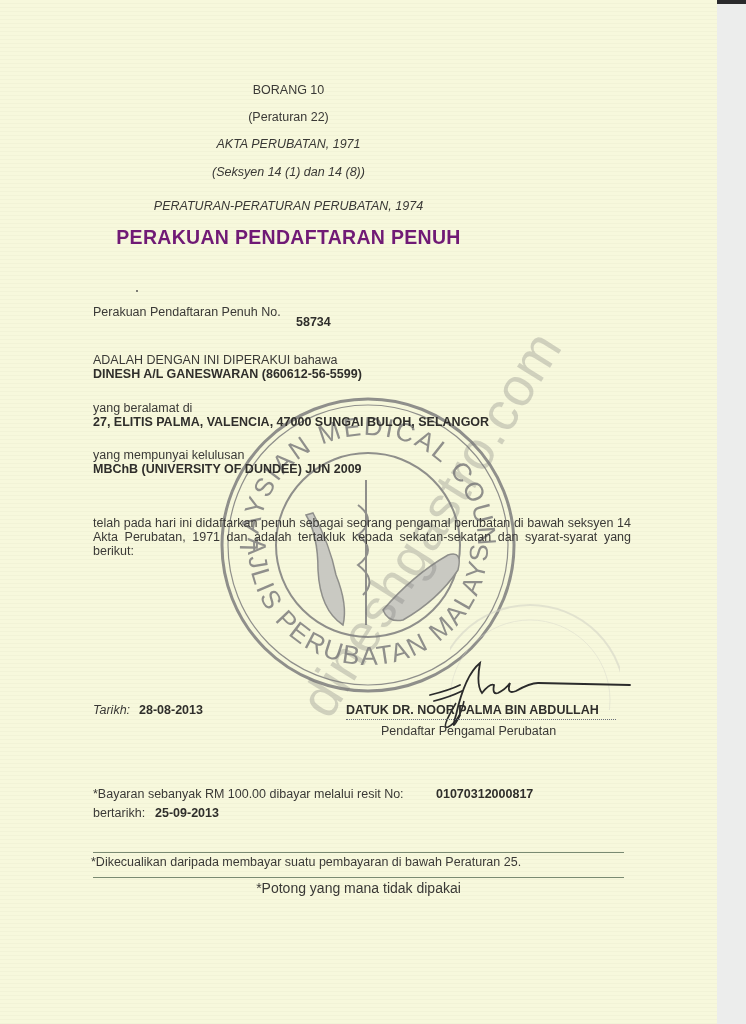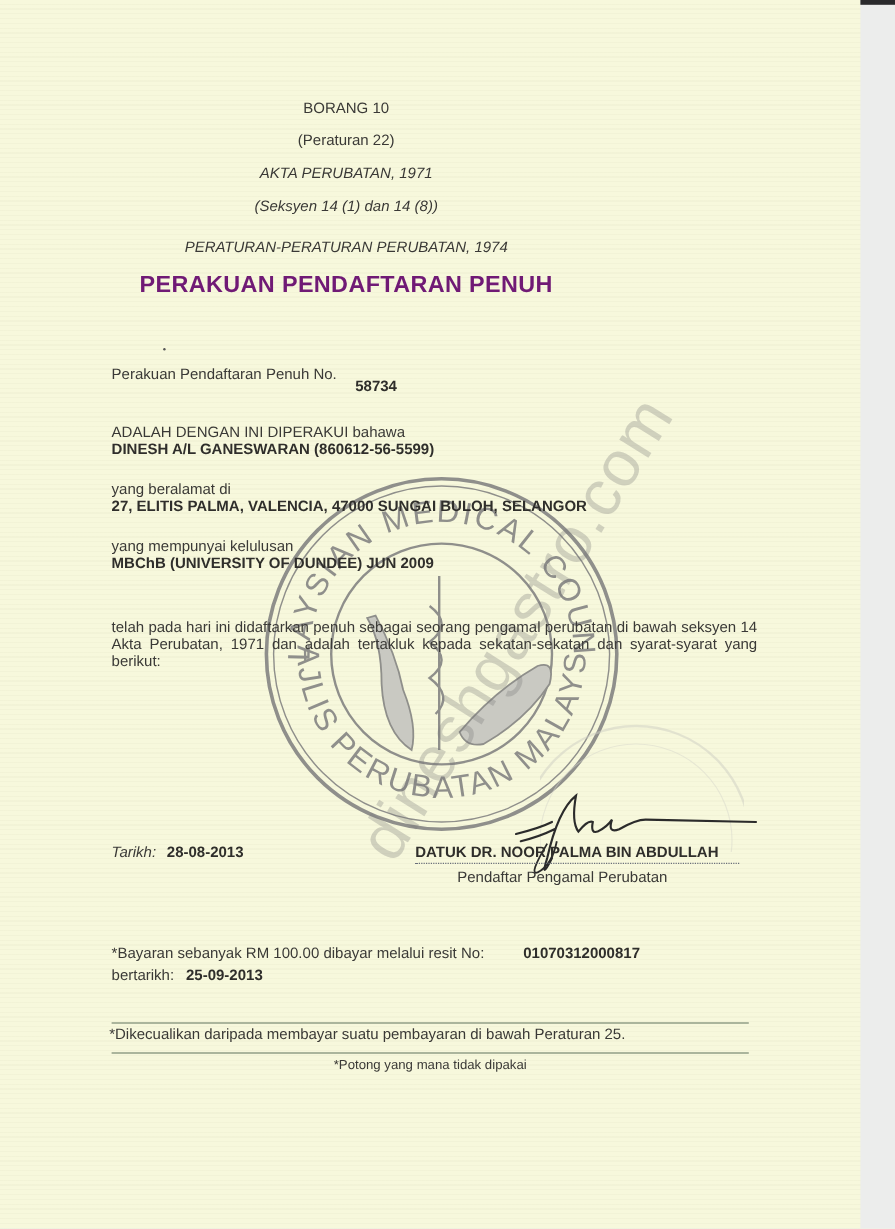--- a/index.html
+++ b/index.html
@@ -193,13 +193,13 @@
 <div class="t" style="left:381px; top:724px;">Pendaftar Pengamal Perubatan</div>
 
 <div class="t" style="left:93px; top:787px;">*Bayaran sebanyak RM 100.00 dibayar melalui resit No:</div>
 <div class="t b" style="left:436px; top:787px;">01070312000817</div>
 <div class="t" style="left:93px; top:806px;">bertarikh:</div>
 <div class="t b" style="left:155px; top:806px;">25-09-2013</div>
 
 <div class="rule" style="top:852px;"></div>
 <div class="t" style="left:91px; top:855px;">*Dikecualikan daripada membayar suatu pembayaran di bawah Peraturan 25.</div>
 <div class="rule" style="top:877px;"></div>
-<div class="t" style="left:93px; width:531px; text-align:center; top:881px; font-size:11px;">*Potong yang mana tidak dipakai</div>
+<div class="t" style="left:93px; width:531px; text-align:center; top:881px; font-size:14px;">*Potong yang mana tidak dipakai</div>
 
 </body></html>

